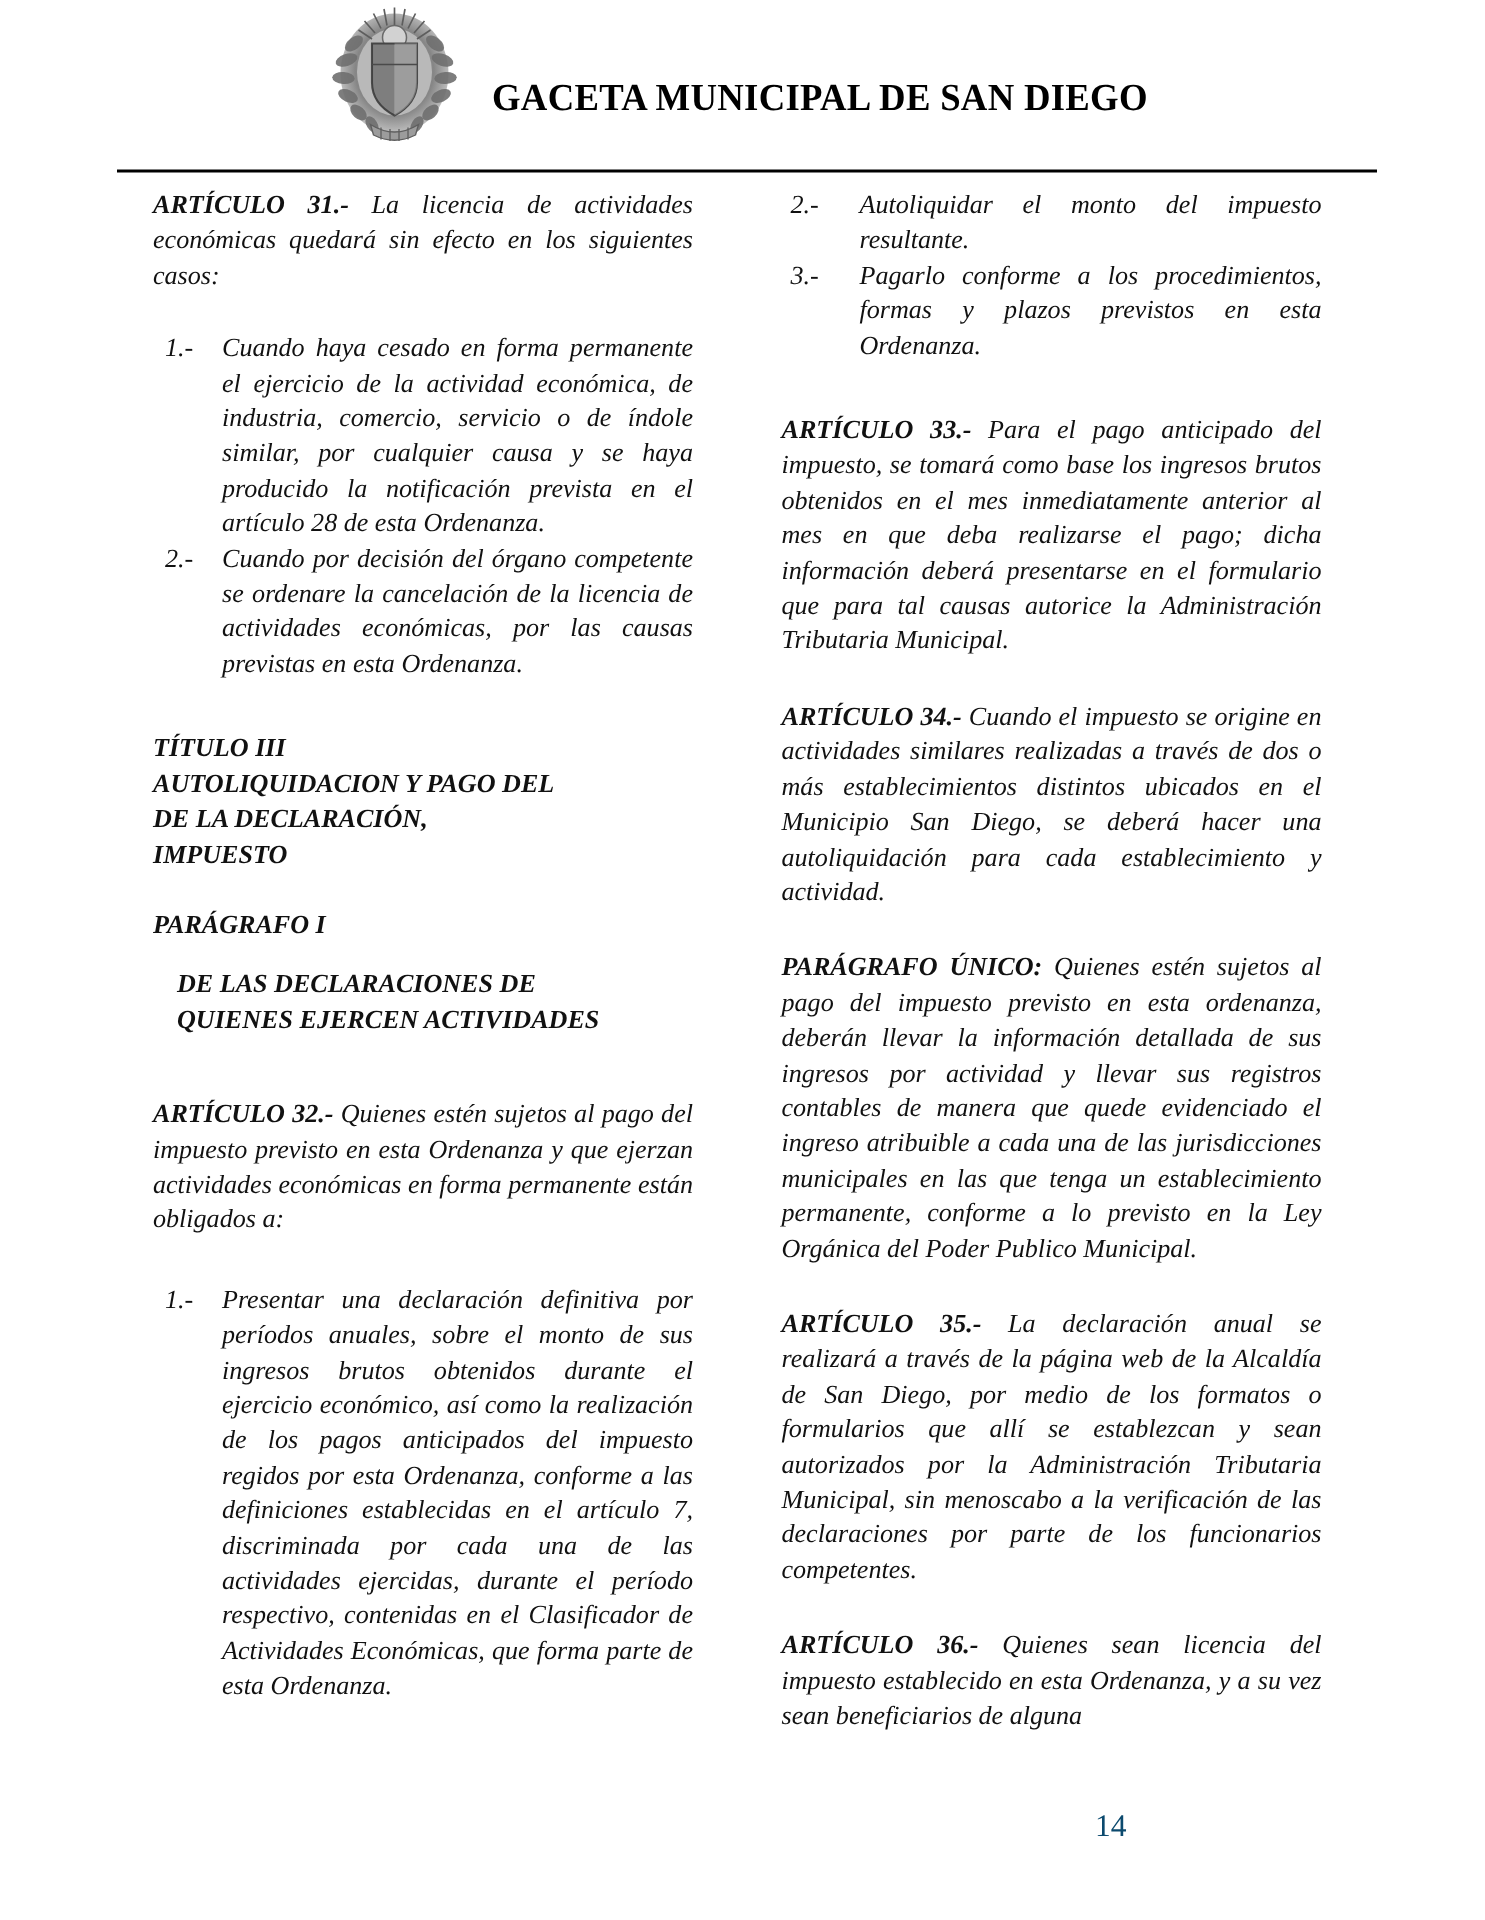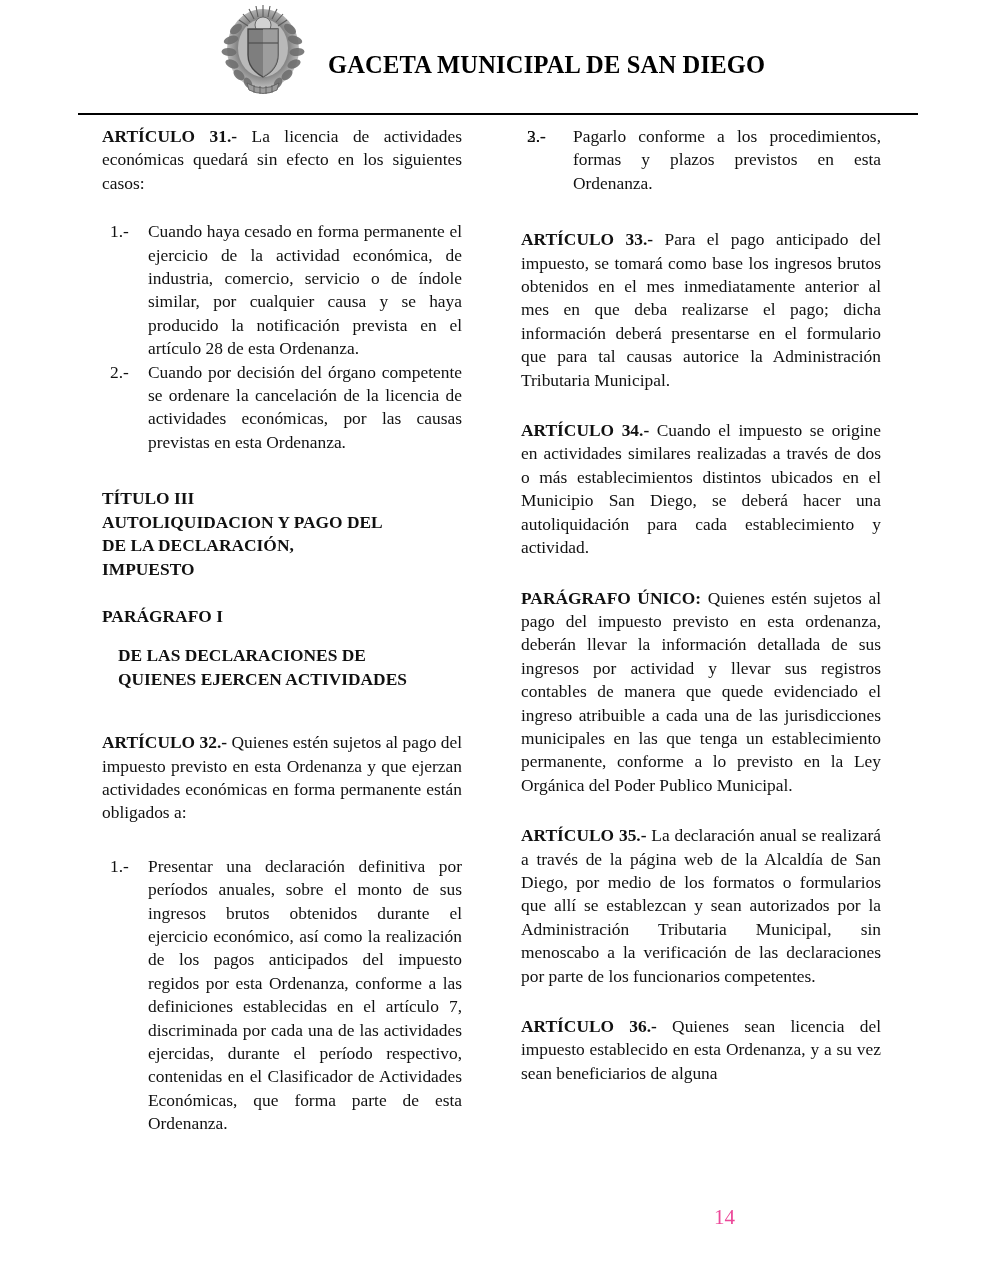--- a/index.html
+++ b/index.html
@@ -73,20 +73,21 @@
   }
   .col {
     position: absolute;
     top: 0;
     width: 360px;
     font-size: 17.4px;
     line-height: 1.345;
     text-align: justify;
     text-justify: inter-word;
     hyphens: none;
+    font-style: italic;
   }
   .col-left  { left: 102px; }
   .col-right { left: 521px; }
 
   p.para {
     margin: 0 0 15px 0;
     text-align: justify;
   }
   p.para.tight { margin-bottom: 0; }
 
@@ -140,25 +141,25 @@
   .block-gap-lg { height: 24px; }
   .block-gap-md { height: 18px; }
   .block-gap-sm { height: 12px; }
 
   .spacer-15 { height: 15px; }
   .spacer-10 { height: 10px; }
 
   
   .page-number {
     position: absolute;
-    right: 84px;
+    right: 68px;
     bottom: 52px;
     font-size: 21px;
     line-height: 1;
-    color: #ec4899;
+    color: #0c4a6e;
   }
 </style>
 </head>
 <body>
 
 <div class="page">
 
   <div class="masthead">
     <div class="crest">
       <svg viewBox="0 0 98 94" width="98" height="94" aria-hidden="true">
@@ -274,21 +275,21 @@
           <span class="num">1.-</span><span>Presentar una declaración definitiva por períodos anuales, sobre el monto de sus ingresos brutos obtenidos durante el ejercicio económico, así como la realización de los pagos anticipados del impuesto regidos por esta Ordenanza, conforme a las definiciones establecidas en el artículo 7, discriminada por cada una de las actividades ejercidas, durante el período respectivo, contenidas en el Clasificador de Actividades Económicas, que forma parte de esta Ordenanza.</span>
         </li>
       </ol>
 
     </div>
 
     <div class="col col-right">
 
       <ol class="numlist wide">
         <li>
-          <span class="num">2.-</span>
+          <span class="num">2.-</span><span>Autoliquidar el monto del impuesto resultante.</span>
         </li>
         <li>
           <span class="num">3.-</span><span>Pagarlo conforme a los procedimientos, formas y plazos previstos en esta Ordenanza.</span>
         </li>
       </ol>
 
       <div class="block-gap-md"></div>
 
       <p class="para">
         <span class="lead">ARTÍCULO 33.-</span><span> Para el pago anticipado del impuesto, se tomará como base los ingresos brutos obtenidos en el mes inmediatamente anterior al mes en que deba realizarse el pago; dicha información deberá presentarse en el formulario que para tal causas autorice la Administración Tributaria Municipal.</span>

